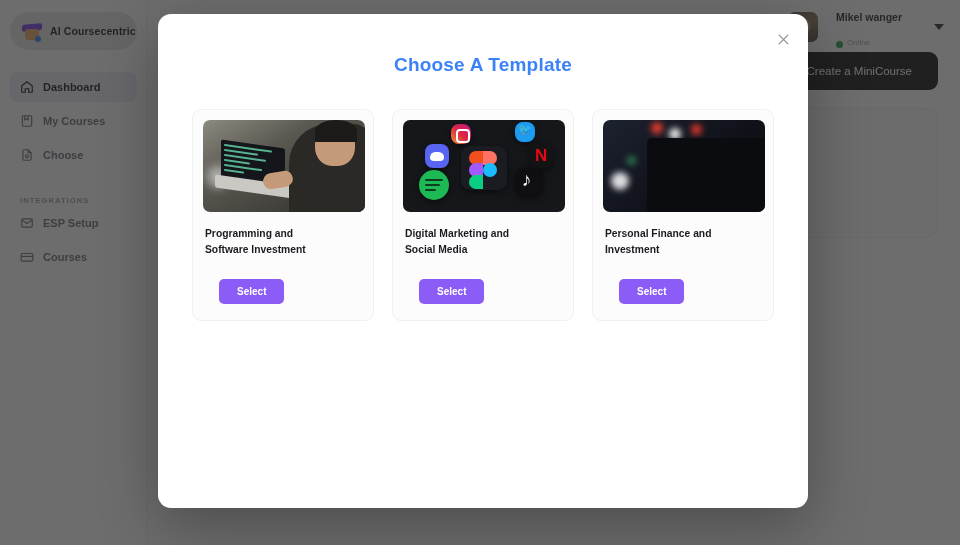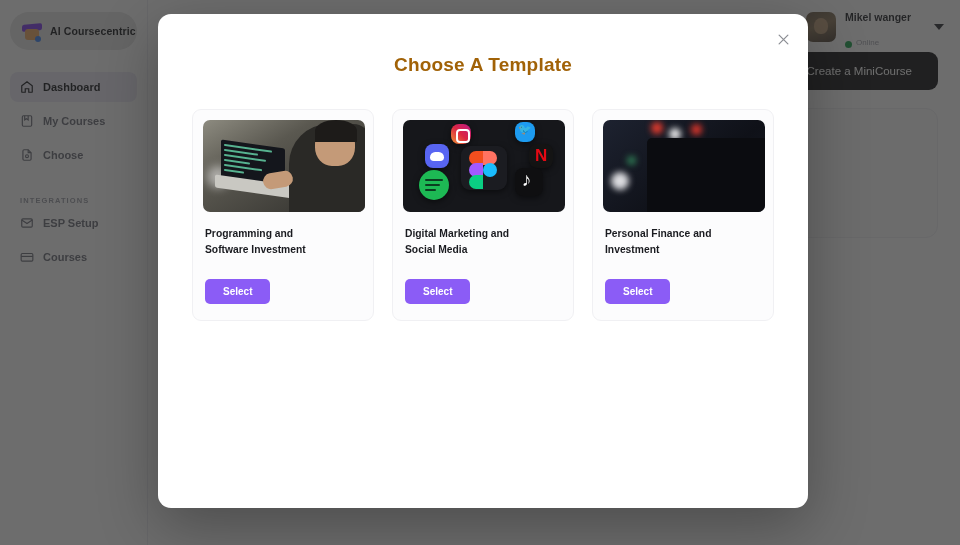--- a/index.html
+++ b/index.html
@@ -54,21 +54,21 @@
   .nav-section {
     font-size:7.5px; font-weight:700; letter-spacing:1.1px;
     color:#9a9ca6; padding:0 10px; margin:26px 0 3px;
   }
 
   .main { flex:1; position:relative; }
   .topbar {
     height:54px; display:flex; align-items:center; justify-content:flex-end;
     padding:0 16px; gap:10px;
   }
-  .user-chip { display:flex; align-items:center; gap:9px; cursor:pointer; }
+  .user-chip { display:flex; align-items:center; gap:18px; cursor:pointer; }
   .avatar {
     width:30px; height:30px; border-radius:7px; flex:0 0 30px;
     background:linear-gradient(160deg,#6b5a48 0%,#8a7458 45%,#4c4035 100%);
     position:relative; overflow:hidden;
   }
   .avatar::after {
     content:""; position:absolute; left:8px; top:6px; width:14px; height:16px;
     border-radius:50% 50% 45% 45%; background:#c9a47e; opacity:.85;
   }
   .user-meta { line-height:1.25; }
@@ -101,41 +101,41 @@
   }
   .modal-close {
     position:absolute; right:14px; top:14px;
     width:22px; height:22px; cursor:pointer;
     display:flex; align-items:center; justify-content:center;
   }
   .modal-close svg { width:15px; height:15px; display:block; }
 
   .modal-title {
     text-align:center; margin-top:40px;
-    font-size:19px; font-weight:700; color:#a16207; letter-spacing:.2px;
+    font-size:19px; font-weight:700; color:#3b82f6; letter-spacing:.2px;
   }
 
   .cards {
     display:flex; gap:18px; justify-content:center; margin-top:33px;
   }
   .card {
     width:182px; background:#fcfcfd;
     border:1px solid #f0f0f3; border-radius:9px;
     padding:10px 10px 16px;
   }
   .thumb {
     width:162px; height:92px; border-radius:7px; overflow:hidden;
     position:relative; background:#222;
   }
   .card-title {
     font-size:10.3px; font-weight:700; color:#1a1b20;
     line-height:1.52; margin:14px 2px 0; white-space:pre-line;
   }
   .select-btn {
-    margin:22px 2px 0; border:0; cursor:pointer;
+    margin:22px 16px 0; border:0; cursor:pointer;
     background:#8b5cf6; color:#ffffff;
     font-size:10px; font-weight:600;
     padding:7px 18px; border-radius:5px;
     font-family:"Liberation Sans", sans-serif;
   }
 
   
   .t1 { background:linear-gradient(150deg,#8d8b80 0%,#5a5850 35%,#2e2d2a 100%); }
   .t1 .lap-screen { position:absolute; left:18px; top:24px; width:64px; height:40px; background:#14161c; border-radius:2px; transform:skewY(8deg); }
   .t1 .lap-code { position:absolute; left:3px; top:4px; width:56px; height:30px; }

